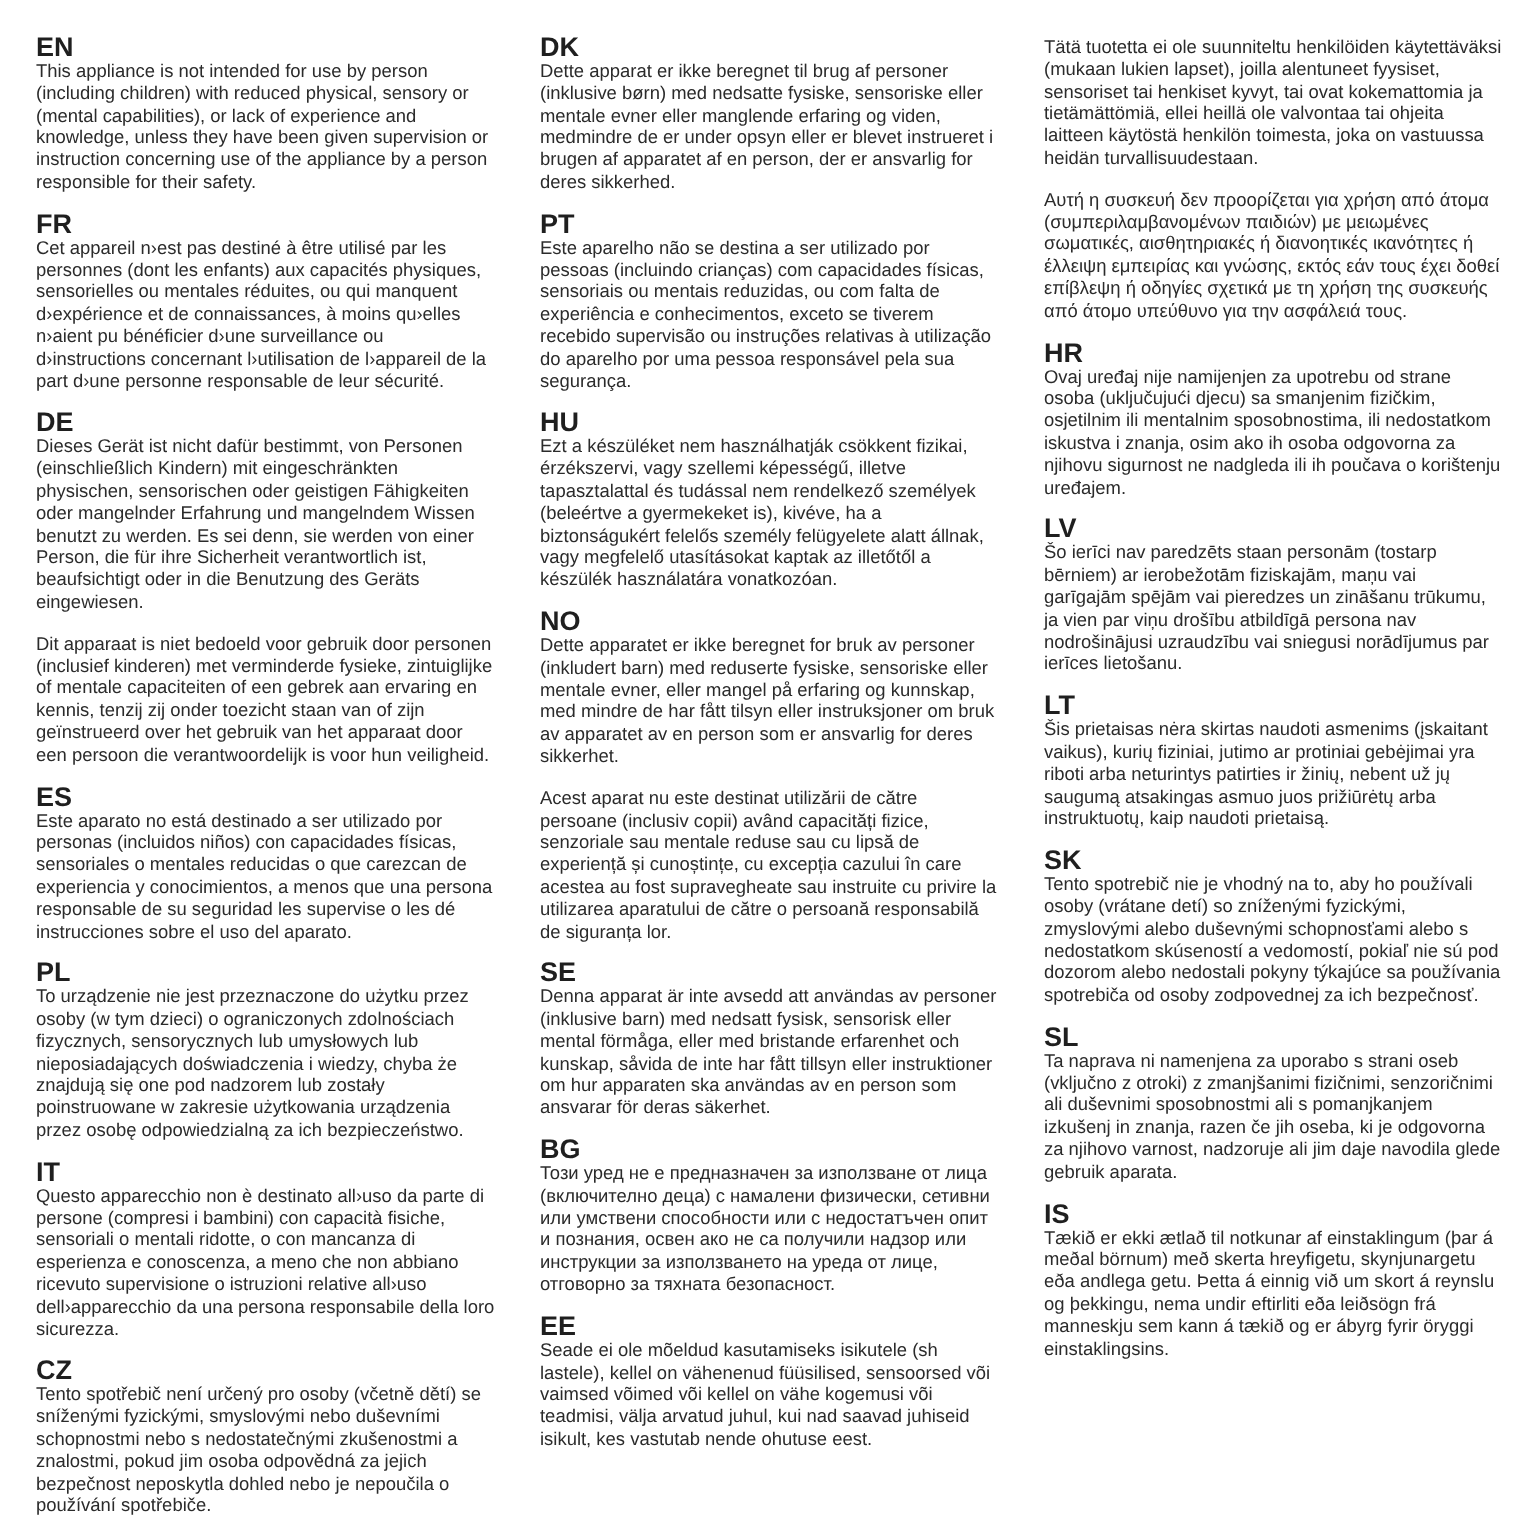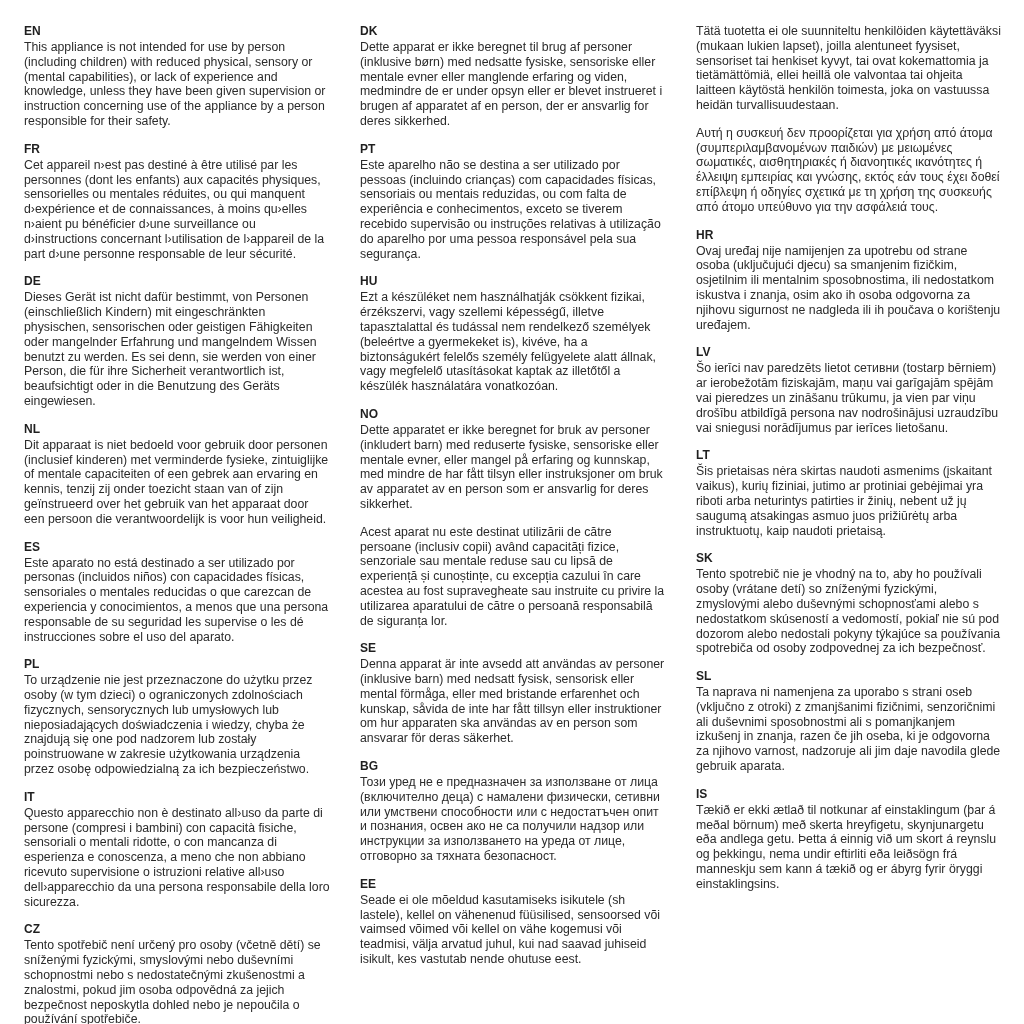--- a/index.html
+++ b/index.html
@@ -18,21 +18,21 @@
     font-family: "Liberation Sans", sans-serif;
     color: #262626;
   }
   .col {
     display: block;
   }
   .block {
     margin: 0 0 13px 0;
   }
   .code {
-    font-size: 12px;
+    font-size: 18px;
     font-weight: bold;
     margin: 0 0 1px 0;
     line-height: 15px;
     color: #1f1f1f;
   }
   .text {
     font-size: 12.3px;
     line-height: 14.8px;
     margin: 0;
     color: #2b2b2b;
@@ -50,21 +50,20 @@
     </section>
     <section class="block">
       <h2 class="code">FR</h2>
       <p class="text">Cet appareil n›est pas destiné à être utilisé par les personnes (dont les enfants) aux capacités physiques, sensorielles ou mentales réduites, ou qui manquent d›expérience et de connaissances, à moins qu›elles n›aient pu bénéficier d›une surveillance ou d›instructions concernant l›utilisation de l›appareil de la part d›une personne responsable de leur sécurité.</p>
     </section>
     <section class="block">
       <h2 class="code">DE</h2>
       <p class="text">Dieses Gerät ist nicht dafür bestimmt, von Personen (einschließlich Kindern) mit eingeschränkten physischen, sensorischen oder geistigen Fähigkeiten oder mangelnder Erfahrung und mangelndem Wissen benutzt zu werden. Es sei denn, sie werden von einer Person, die für ihre Sicherheit verantwortlich ist, beaufsichtigt oder in die Benutzung des Geräts eingewiesen.</p>
     </section>
     <section class="block">
-      <h2 class="code">NL</h2>
       <p class="text">Dit apparaat is niet bedoeld voor gebruik door personen (inclusief kinderen) met verminderde fysieke, zintuiglijke of mentale capaciteiten of een gebrek aan ervaring en kennis, tenzij zij onder toezicht staan van of zijn geïnstrueerd over het gebruik van het apparaat door een persoon die verantwoordelijk is voor hun veiligheid.</p>
     </section>
     <section class="block">
       <h2 class="code">ES</h2>
       <p class="text">Este aparato no está destinado a ser utilizado por personas (incluidos niños) con capacidades físicas, sensoriales o mentales reducidas o que carezcan de experiencia y conocimientos, a menos que una persona responsable de su seguridad les supervise o les dé instrucciones sobre el uso del aparato.</p>
     </section>
     <section class="block">
       <h2 class="code">PL</h2>
       <p class="text">To urządzenie nie jest przeznaczone do użytku przez osoby (w tym dzieci) o ograniczonych zdolnościach fizycznych, sensorycznych lub umysłowych lub nieposiadających doświadczenia i wiedzy, chyba że znajdują się one pod nadzorem lub zostały poinstruowane w zakresie użytkowania urządzenia przez osobę odpowiedzialną za ich bezpieczeństwo.</p>
     </section>
@@ -118,21 +117,21 @@
     </section>
     <section class="block">
       <p class="text">Αυτή η συσκευή δεν προορίζεται για χρήση από άτομα (συμπεριλαμβανομένων παιδιών) με μειωμένες σωματικές, αισθητηριακές ή διανοητικές ικανότητες ή έλλειψη εμπειρίας και γνώσης, εκτός εάν τους έχει δοθεί επίβλεψη ή οδηγίες σχετικά με τη χρήση της συσκευής από άτομο υπεύθυνο για την ασφάλειά τους.</p>
     </section>
     <section class="block">
       <h2 class="code">HR</h2>
       <p class="text">Ovaj uređaj nije namijenjen za upotrebu od strane osoba (uključujući djecu) sa smanjenim fizičkim, osjetilnim ili mentalnim sposobnostima, ili nedostatkom iskustva i znanja, osim ako ih osoba odgovorna za njihovu sigurnost ne nadgleda ili ih poučava o korištenju uređajem.</p>
     </section>
     <section class="block">
       <h2 class="code">LV</h2>
-      <p class="text">Šo ierīci nav paredzēts lietot сетивни (tostarp bērniem) ar ierobežotām fiziskajām, maņu vai garīgajām spējām vai pieredzes un zināšanu trūkumu, ja vien par viņu drošību atbildīgā persona nav nodrošinājusi uzraudzību vai sniegusi norādījumus par ierīces lietošanu.</p>
+      <p class="text">Šo ierīci nav paredzēts staan personām (tostarp bērniem) ar ierobežotām fiziskajām, maņu vai garīgajām spējām vai pieredzes un zināšanu trūkumu, ja vien par viņu drošību atbildīgā persona nav nodrošinājusi uzraudzību vai sniegusi norādījumus par ierīces lietošanu.</p>
     </section>
     <section class="block">
       <h2 class="code">LT</h2>
       <p class="text">Šis prietaisas nėra skirtas naudoti asmenims (įskaitant vaikus), kurių fiziniai, jutimo ar protiniai gebėjimai yra riboti arba neturintys patirties ir žinių, nebent už jų saugumą atsakingas asmuo juos prižiūrėtų arba instruktuotų, kaip naudoti prietaisą.</p>
     </section>
     <section class="block">
       <h2 class="code">SK</h2>
       <p class="text">Tento spotrebič nie je vhodný na to, aby ho používali osoby (vrátane detí) so zníženými fyzickými, zmyslovými alebo duševnými schopnosťami alebo s nedostatkom skúseností a vedomostí, pokiaľ nie sú pod dozorom alebo nedostali pokyny týkajúce sa používania spotrebiča od osoby zodpovednej za ich bezpečnosť.</p>
     </section>
     <section class="block">

